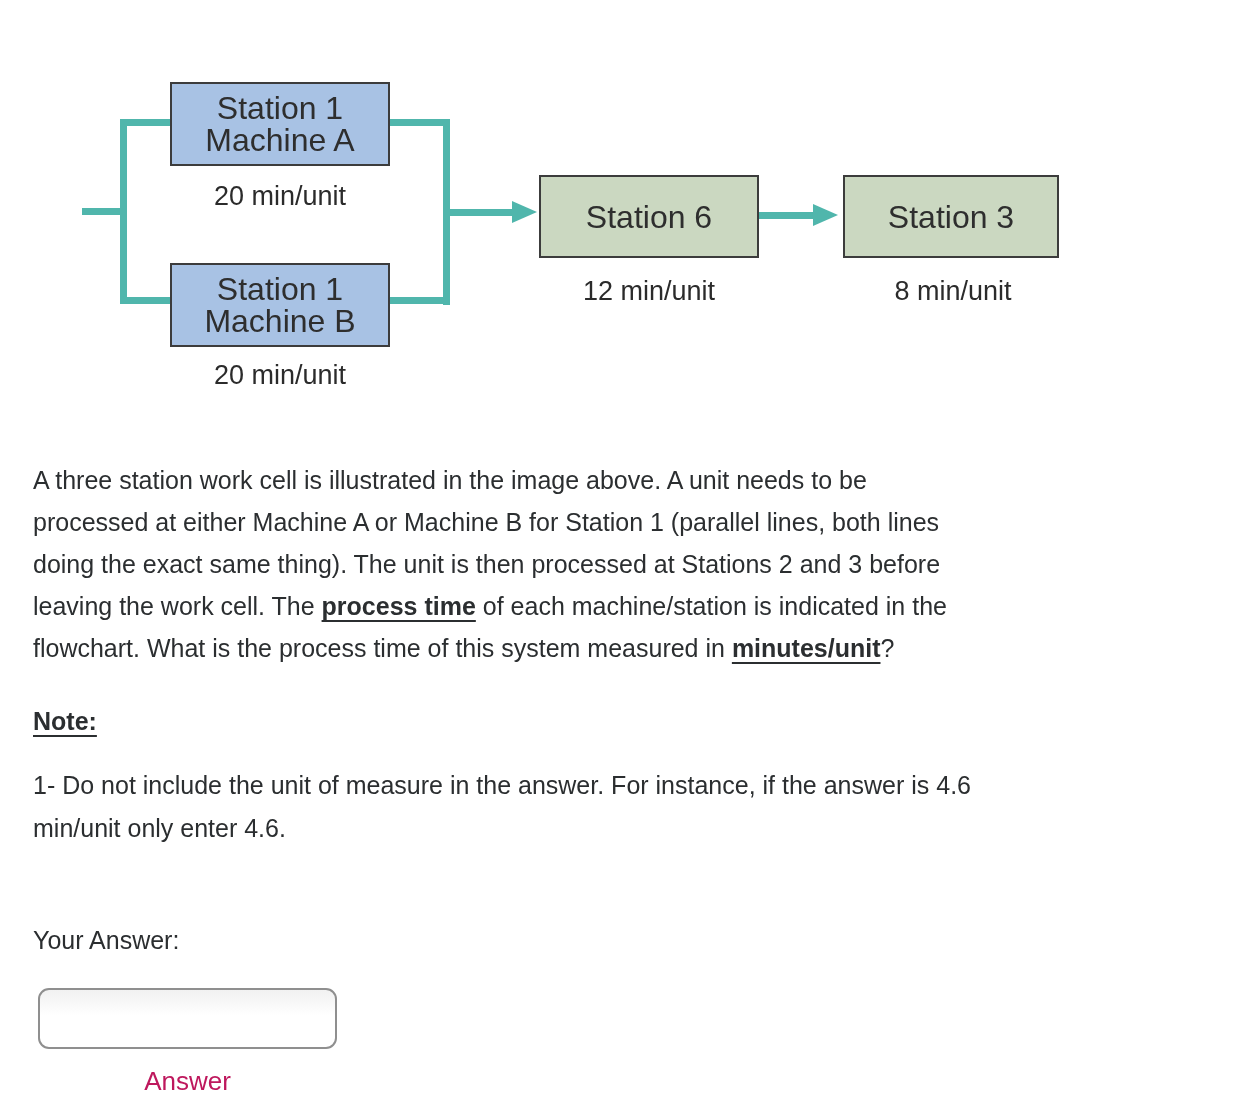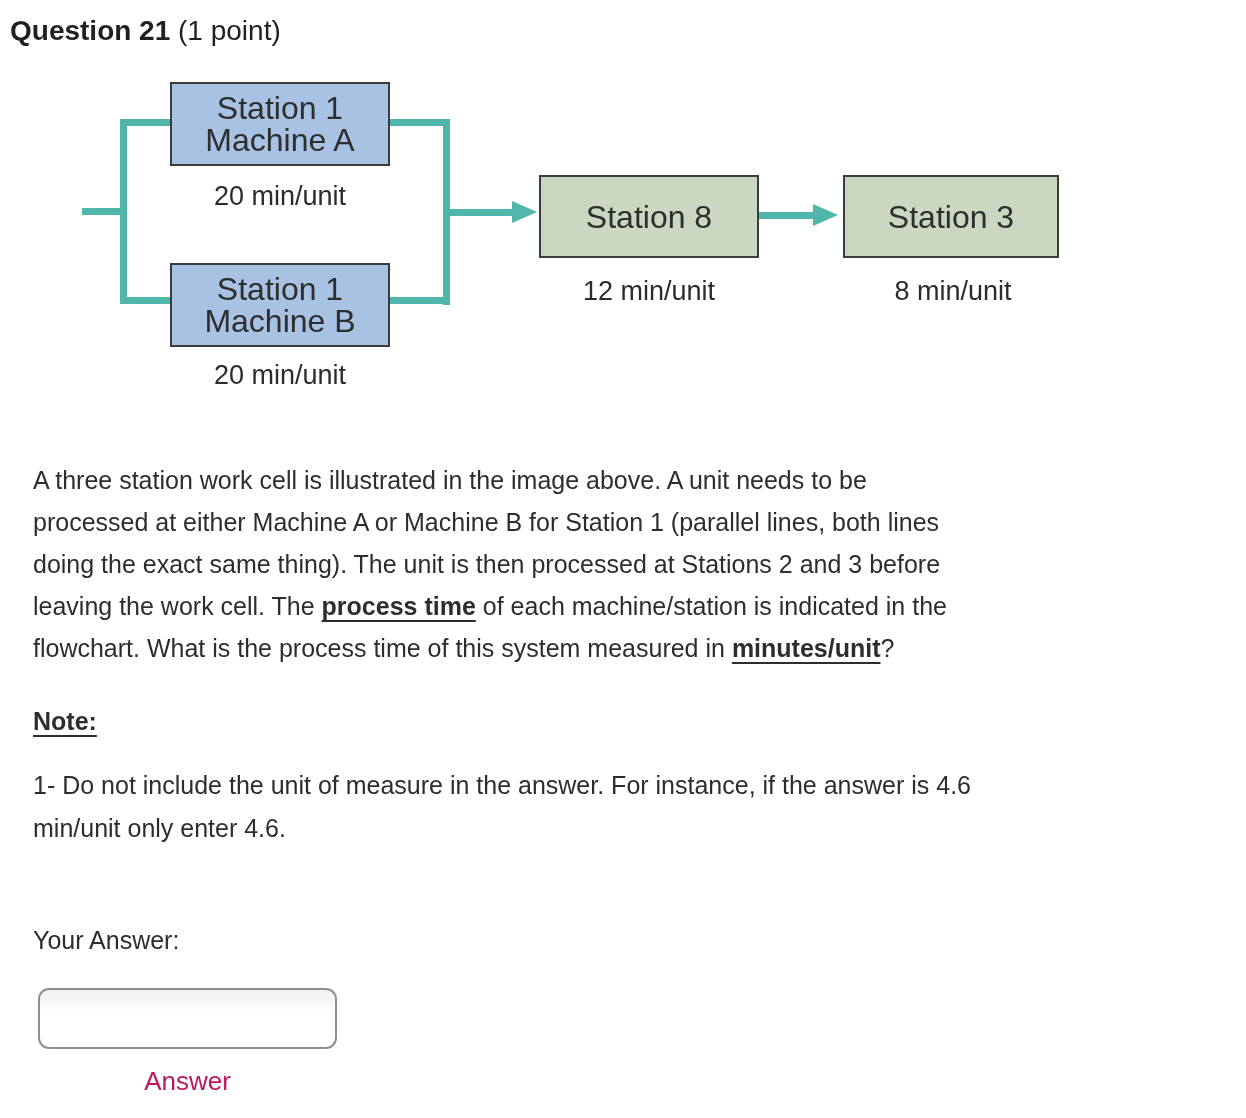--- a/index.html
+++ b/index.html
@@ -88,23 +88,20 @@
     position:absolute; left:38px; top:1060px;
     width:299px; text-align:center;
     font-size:26px; line-height:42px; color:#be185d;
   }
 </style>
 </head>
 <body>
 
 <div class="page">
 
-  <div class="q-heading">
-    <span class="bold">Question 21</span><span> (1 point)</span>
-  </div>
 
   <div class="diagram">
 
     <div class="tline-bar" id="ln-stub"></div>
     <div class="tline-bar" id="ln-vleft"></div>
     <div class="tline-bar" id="ln-htl"></div>
     <div class="tline-bar" id="ln-hbl"></div>
     <div class="tline-bar" id="ln-htr"></div>
     <div class="tline-bar" id="ln-vright"></div>
     <div class="tline-bar" id="ln-hbr"></div>
@@ -117,21 +114,21 @@
 
     <div class="dbox blue" id="box-s1a">
       <span>Station 1</span>
       <span>Machine A</span>
     </div>
     <div class="dbox blue" id="box-s1b">
       <span>Station 1</span>
       <span>Machine B</span>
     </div>
     <div class="dbox green" id="box-s2">
-      <span>Station 8</span>
+      <span>Station 6</span>
     </div>
     <div class="dbox green" id="box-s3">
       <span>Station 3</span>
     </div>
 
     <div class="rate" id="rate-a">20 min/unit</div>
     <div class="rate" id="rate-b">20 min/unit</div>
     <div class="rate" id="rate-2">12 min/unit</div>
     <div class="rate" id="rate-3">8 min/unit</div>
   </div>

